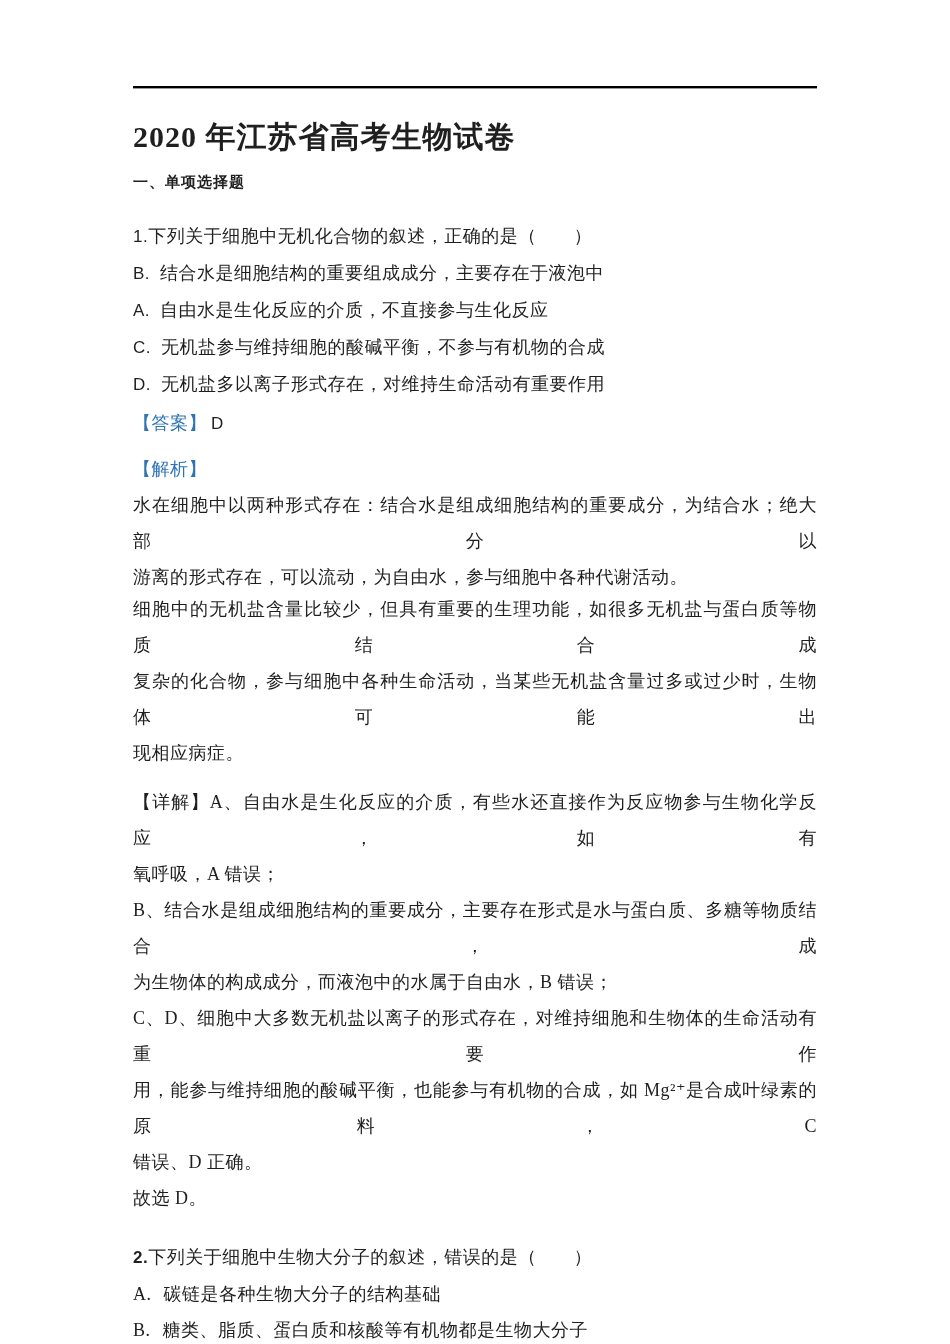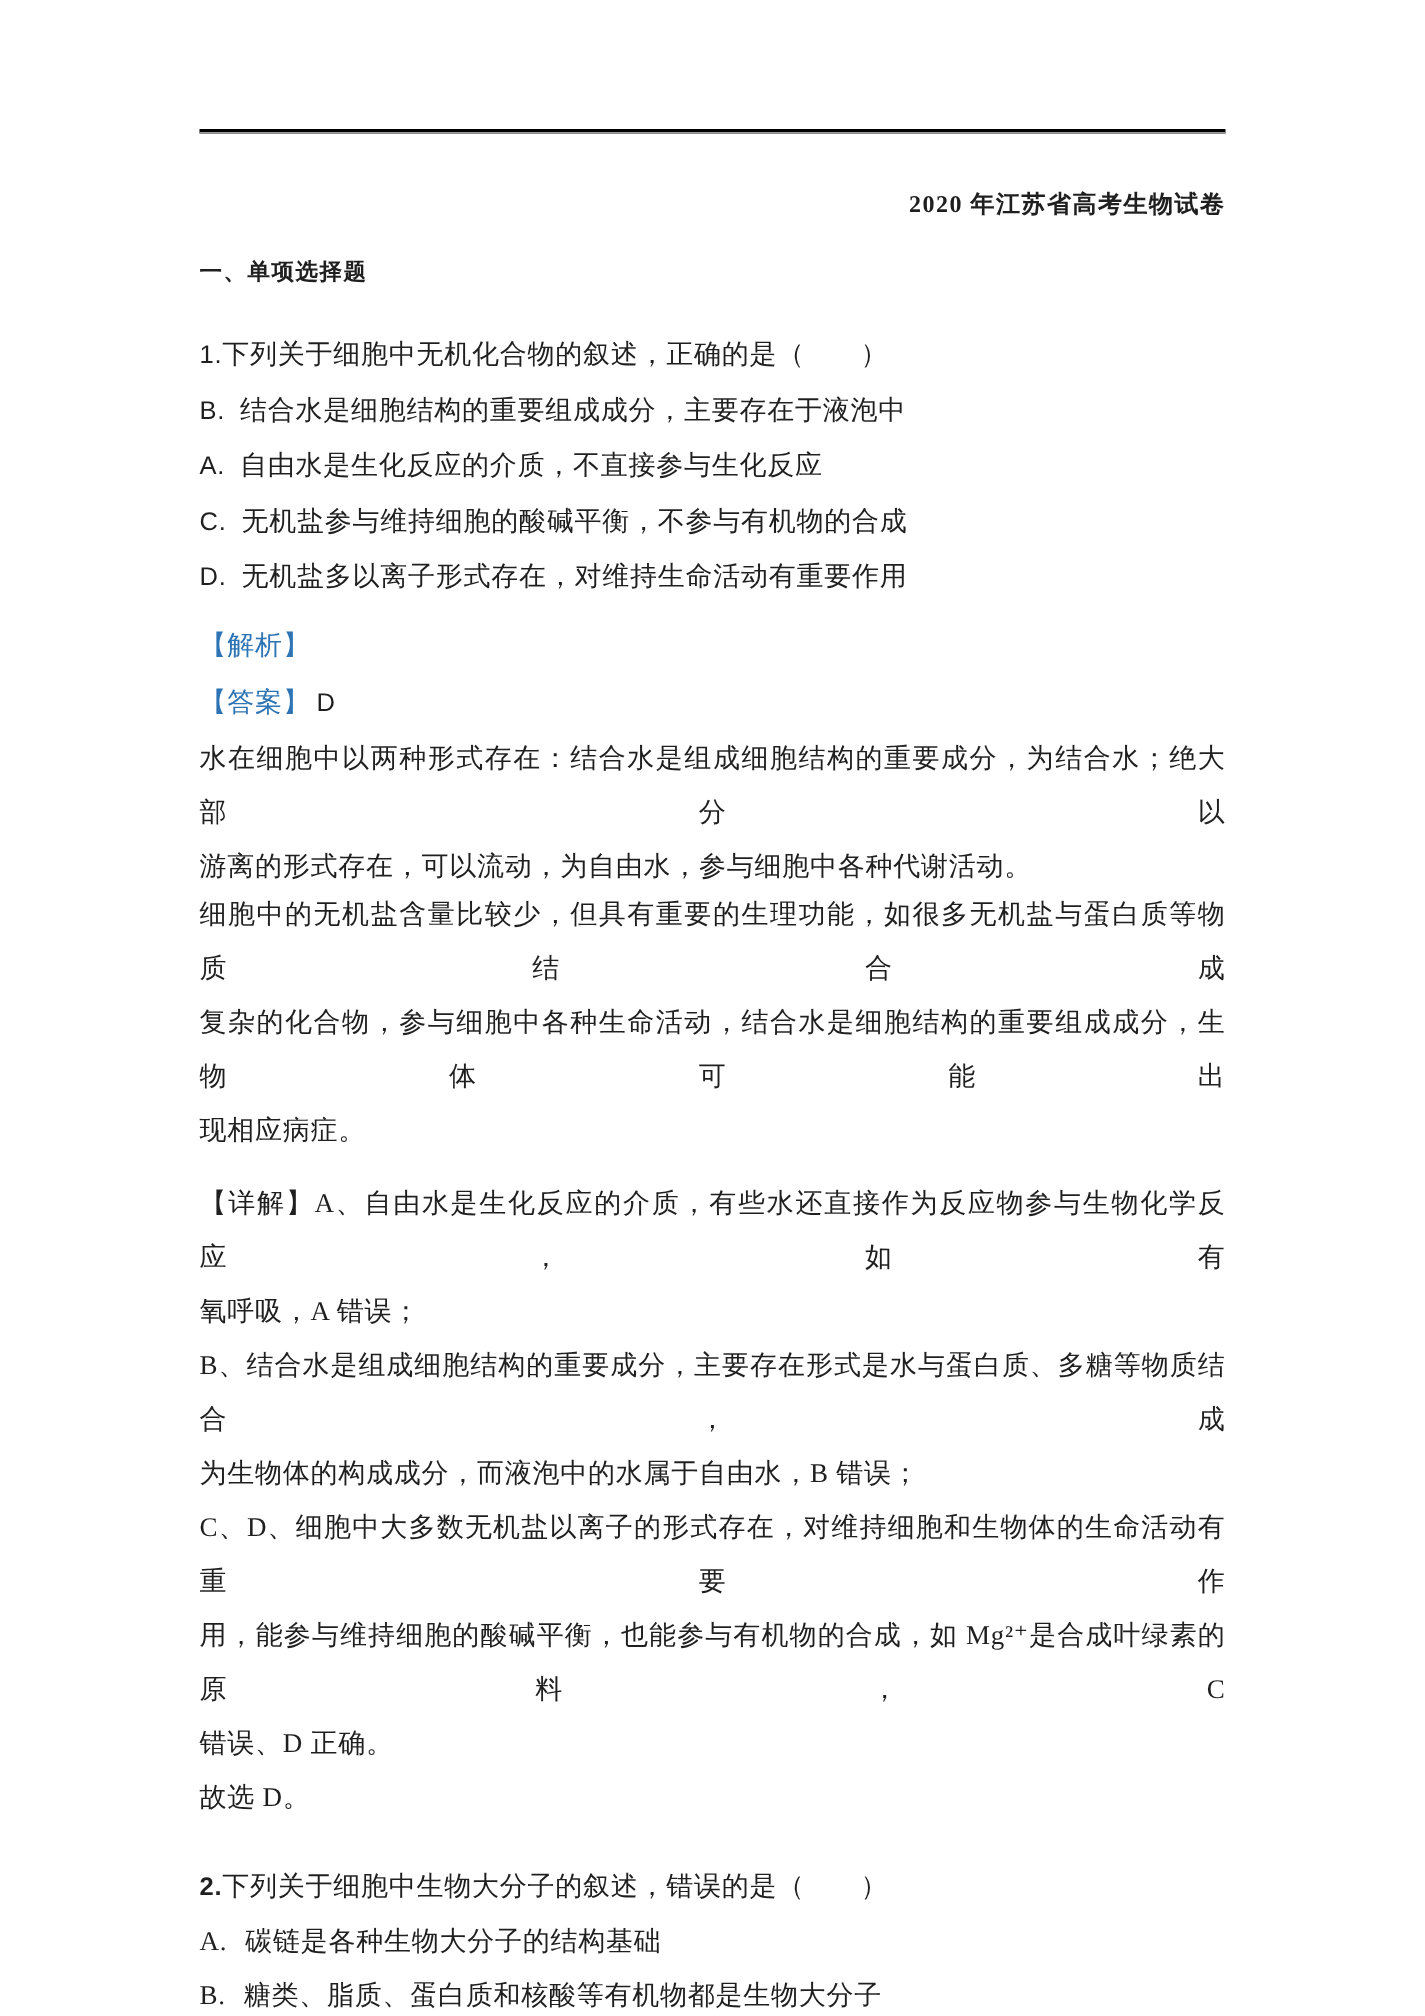--- a/index.html
+++ b/index.html
@@ -19,24 +19,24 @@
     width: 684px;
   }
   .header-rule {
     margin-top: 86px;
     height: 2px;
     background: #000000;
     border-bottom: 1px solid #9a9a9a;
   }
   .doc-title {
     margin-top: 32px;
-    font-size: 16px;
+    font-size: 30px;
     line-height: 32px;
     font-weight: 700;
-    text-align: right;
+    text-align: left;
     letter-spacing: 1px;
   }
   .section-heading {
     margin-top: 16px;
     font-size: 15px;
     line-height: 26px;
     font-weight: 700;
     font-family: "Liberation Sans", "DejaVu Sans", sans-serif;
     letter-spacing: 1px;
   }
@@ -98,35 +98,35 @@
   <div class="line">
     <span class="opt-label-sans">A.</span><span>自由水是生化反应的介质，不直接参与生化反应</span>
   </div>
   <div class="line">
     <span class="opt-label-sans">C.</span><span>无机盐参与维持细胞的酸碱平衡，不参与有机物的合成</span>
   </div>
   <div class="line">
     <span class="opt-label-sans">D.</span><span>无机盐多以离子形式存在，对维持生命活动有重要作用</span>
   </div>
 
-  <div class="line jiexi-line blue">【解析】</div>
-
   <div class="line answer-line">
     <span class="blue">【答案】</span><span class="ans-val">D</span>
   </div>
+
+  <div class="line jiexi-line blue">【解析】</div>
 
 
   <div>
     <div class="line fill">水在细胞中以两种形式存在：结合水是组成细胞结构的重要成分，为结合水；绝大部分以</div>
     <div class="line">游离的形式存在，可以流动，为自由水，参与细胞中各种代谢活动。</div>
   </div>
 
   <div class="para2">
     <div class="line fill">细胞中的无机盐含量比较少，但具有重要的生理功能，如很多无机盐与蛋白质等物质结合成</div>
-    <div class="line fill">复杂的化合物，参与细胞中各种生命活动，结合水是细胞结构的重要组成成分，生物体可能出</div>
+    <div class="line fill">复杂的化合物，参与细胞中各种生命活动，当某些无机盐含量过多或过少时，生物体可能出</div>
     <div class="line">现相应病症。</div>
   </div>
 
   <div class="xiangjie">
     <div class="line fill">【详解】A、自由水是生化反应的介质，有些水还直接作为反应物参与生物化学反应，如有</div>
     <div class="line">氧呼吸，A 错误；</div>
   </div>
 
   <div>
     <div class="line fill">B、结合水是组成细胞结构的重要成分，主要存在形式是水与蛋白质、多糖等物质结合，成</div>

